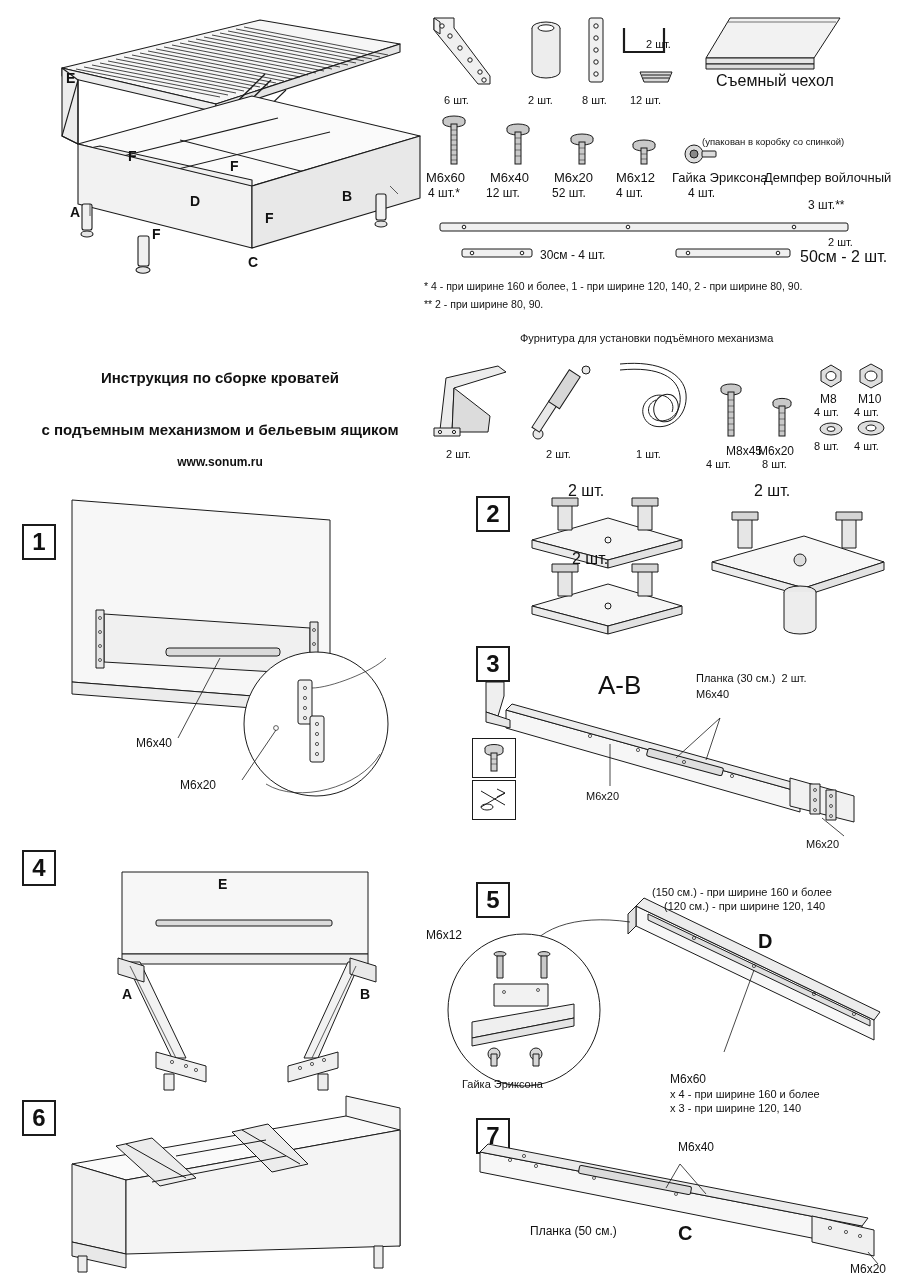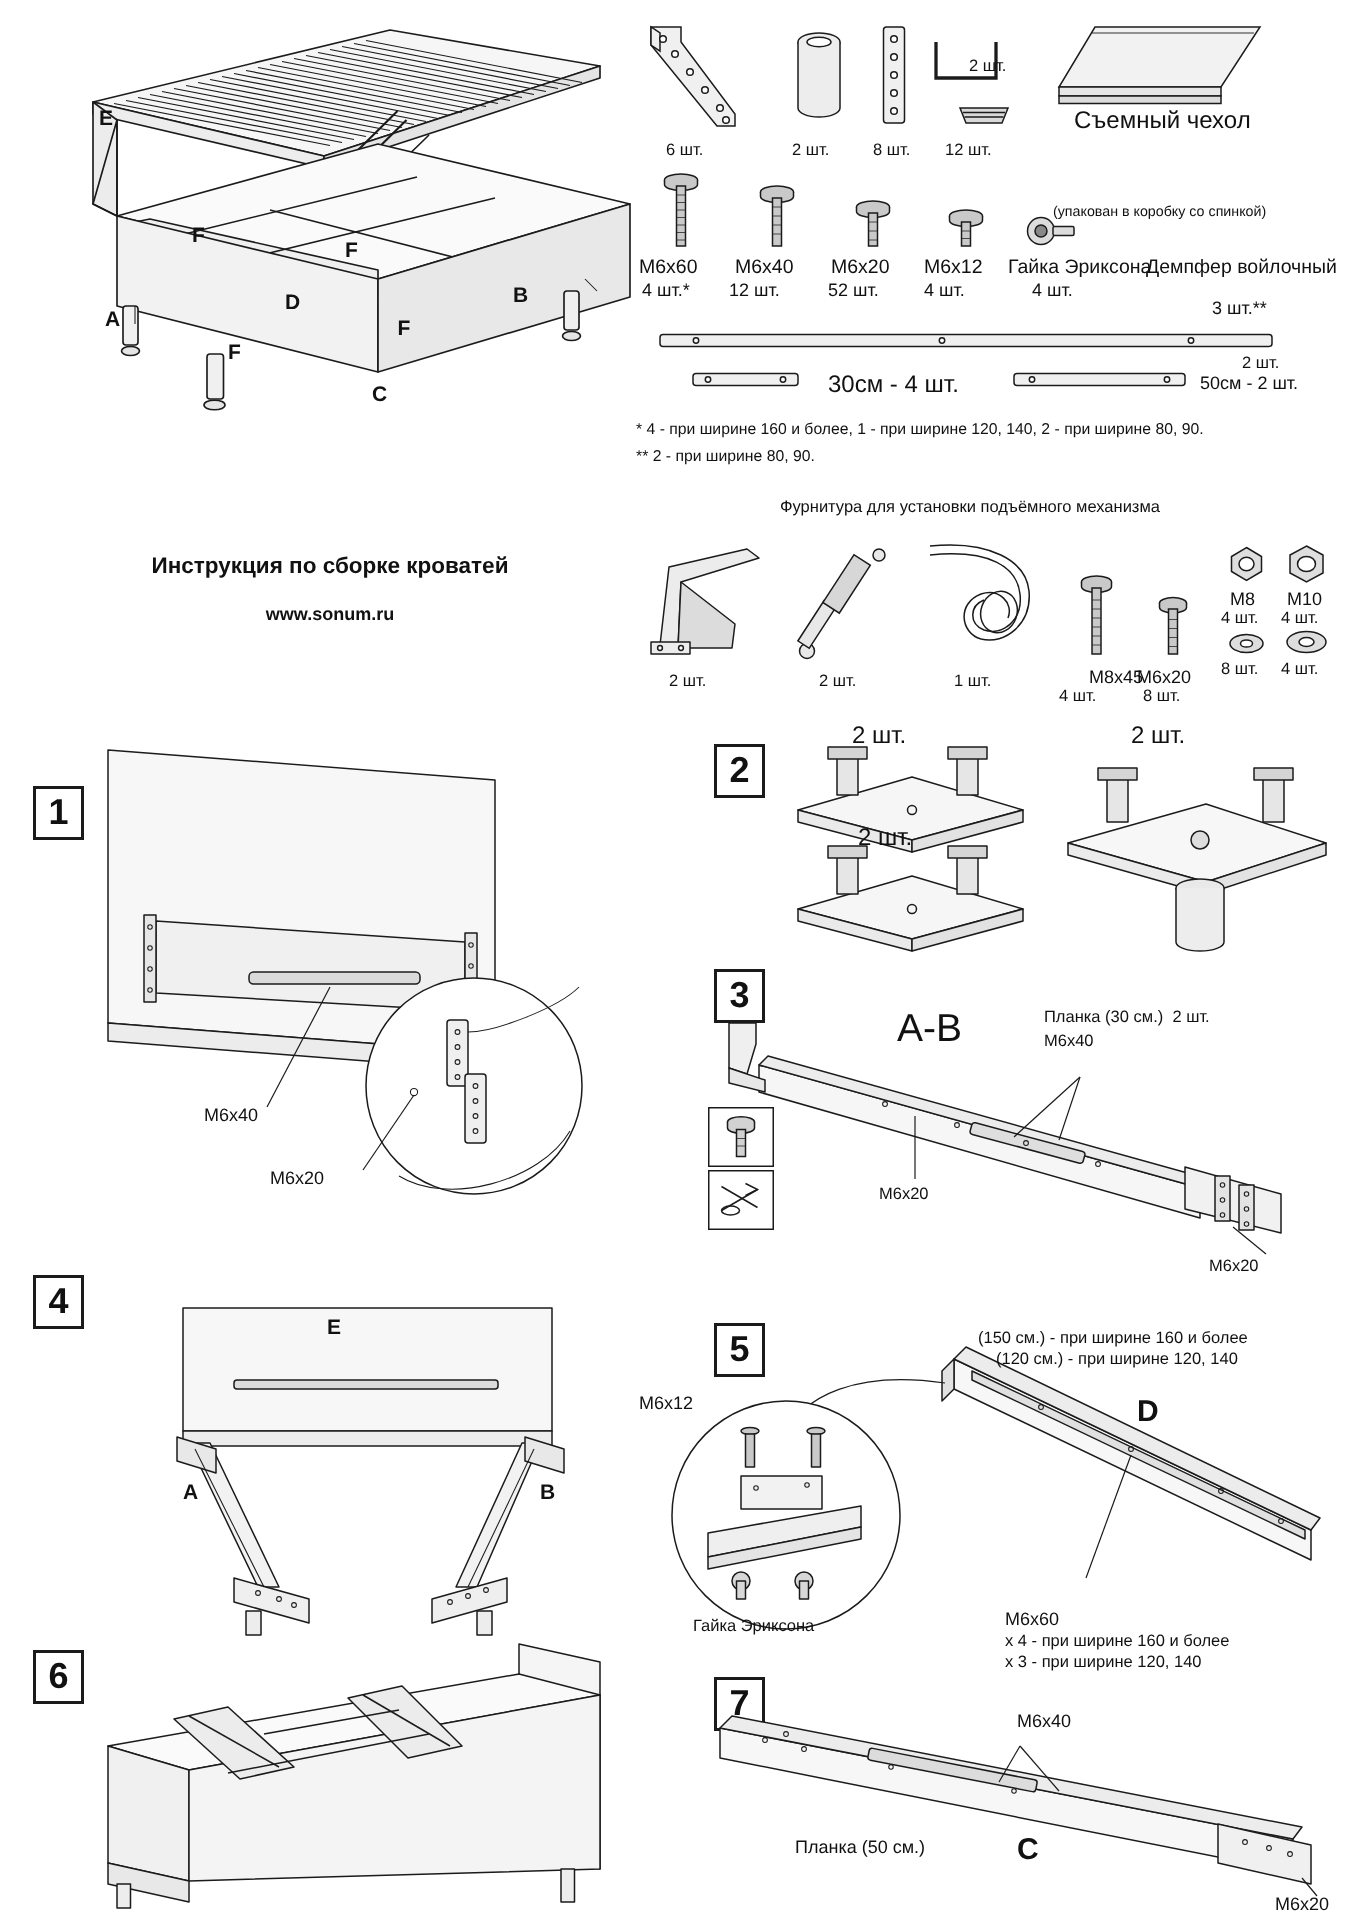--- a/index.html
+++ b/index.html
@@ -99,20 +99,21 @@
     <span class="letter" style="left:170px;top:185px;">D</span>
     <span class="letter" style="left:245px;top:202px;">F</span>
     <span class="letter" style="left:322px;top:180px;">B</span>
     <span class="letter" style="left:132px;top:218px;">F</span>
     <span class="letter" style="left:50px;top:196px;">A</span>
     <span class="letter" style="left:228px;top:246px;">C</span>
   </div>
 
   <div class="abs" style="left:20px;top:336px;width:400px;">
     <div class="title">Инструкция по сборке кроватей</div>
+    <div class="title">с подъемным механизмом и бельевым ящиком</div>
     <div class="url" style="margin-top:14px;">www.sonum.ru</div>
   </div>
 
   <div class="abs" style="left:424px;top:8px;width:468px;height:310px;">
 
     <svg class="abs" style="left:0px;top:6px;" width="80" height="78" viewBox="0 0 80 78">
       <g fill="#f0f0f0" stroke="#1b1b1b" stroke-width="1">
         <polygon points="10,4 30,4 30,14 66,62 66,70 54,70 10,16"></polygon>
         <polygon points="10,4 10,16 16,20 16,8"></polygon>
         <circle cx="18" cy="12" r="2.2" fill="#fff"></circle>
@@ -258,30 +259,30 @@
     </svg>
     <div class="lbl" style="left:404px;top:228px;">2 шт.</div>
 
     <svg class="abs" style="left:36px;top:238px;" width="76" height="14" viewBox="0 0 76 14">
       <g fill="#f0f0f0" stroke="#1b1b1b" stroke-width="1">
         <rect x="2" y="3" width="70" height="8" rx="2"></rect>
         <circle cx="12" cy="7" r="1.8" fill="#fff"></circle>
         <circle cx="62" cy="7" r="1.8" fill="#fff"></circle>
       </g>
     </svg>
-    <div class="lbl" style="left:116px;top:240px;font-size:16px;margin-left:12px;">30см - 4 шт.</div>
+    <div class="lbl" style="left:116px;top:240px;font-size:12px;">30см - 4 шт.</div>
 
     <svg class="abs" style="left:250px;top:238px;" width="120" height="14" viewBox="0 0 120 14">
       <g fill="#f0f0f0" stroke="#1b1b1b" stroke-width="1">
         <rect x="2" y="3" width="114" height="8" rx="2"></rect>
         <circle cx="14" cy="7" r="1.8" fill="#fff"></circle>
         <circle cx="104" cy="7" r="1.8" fill="#fff"></circle>
       </g>
     </svg>
-    <div class="lbl" style="left:376px;top:240px;font-size:12px;text-align:right;">50см - 2 шт.</div>
+    <div class="lbl" style="left:376px;top:240px;font-size:16px;text-align:right;">50см - 2 шт.</div>
 
     <div class="lbl" style="left:0px;top:272px;font-size:10.5px;">* 4 - при ширине 160 и более, 1 - при ширине 120, 140, 2 - при ширине 80, 90.</div>
     <div class="lbl" style="left:0px;top:290px;font-size:10.5px;">** 2 - при ширине 80, 90.</div>
   </div>
 
   <div class="abs" style="left:424px;top:330px;width:468px;height:140px;">
     <div class="lbl" style="left:96px;top:2px;font-size:11px;">Фурнитура для установки подъёмного механизма</div>
 
     <svg class="abs" style="left:4px;top:24px;" width="100" height="90" viewBox="0 0 100 90">
       <g fill="#ececec" stroke="#1b1b1b" stroke-width="1" stroke-linejoin="round">

